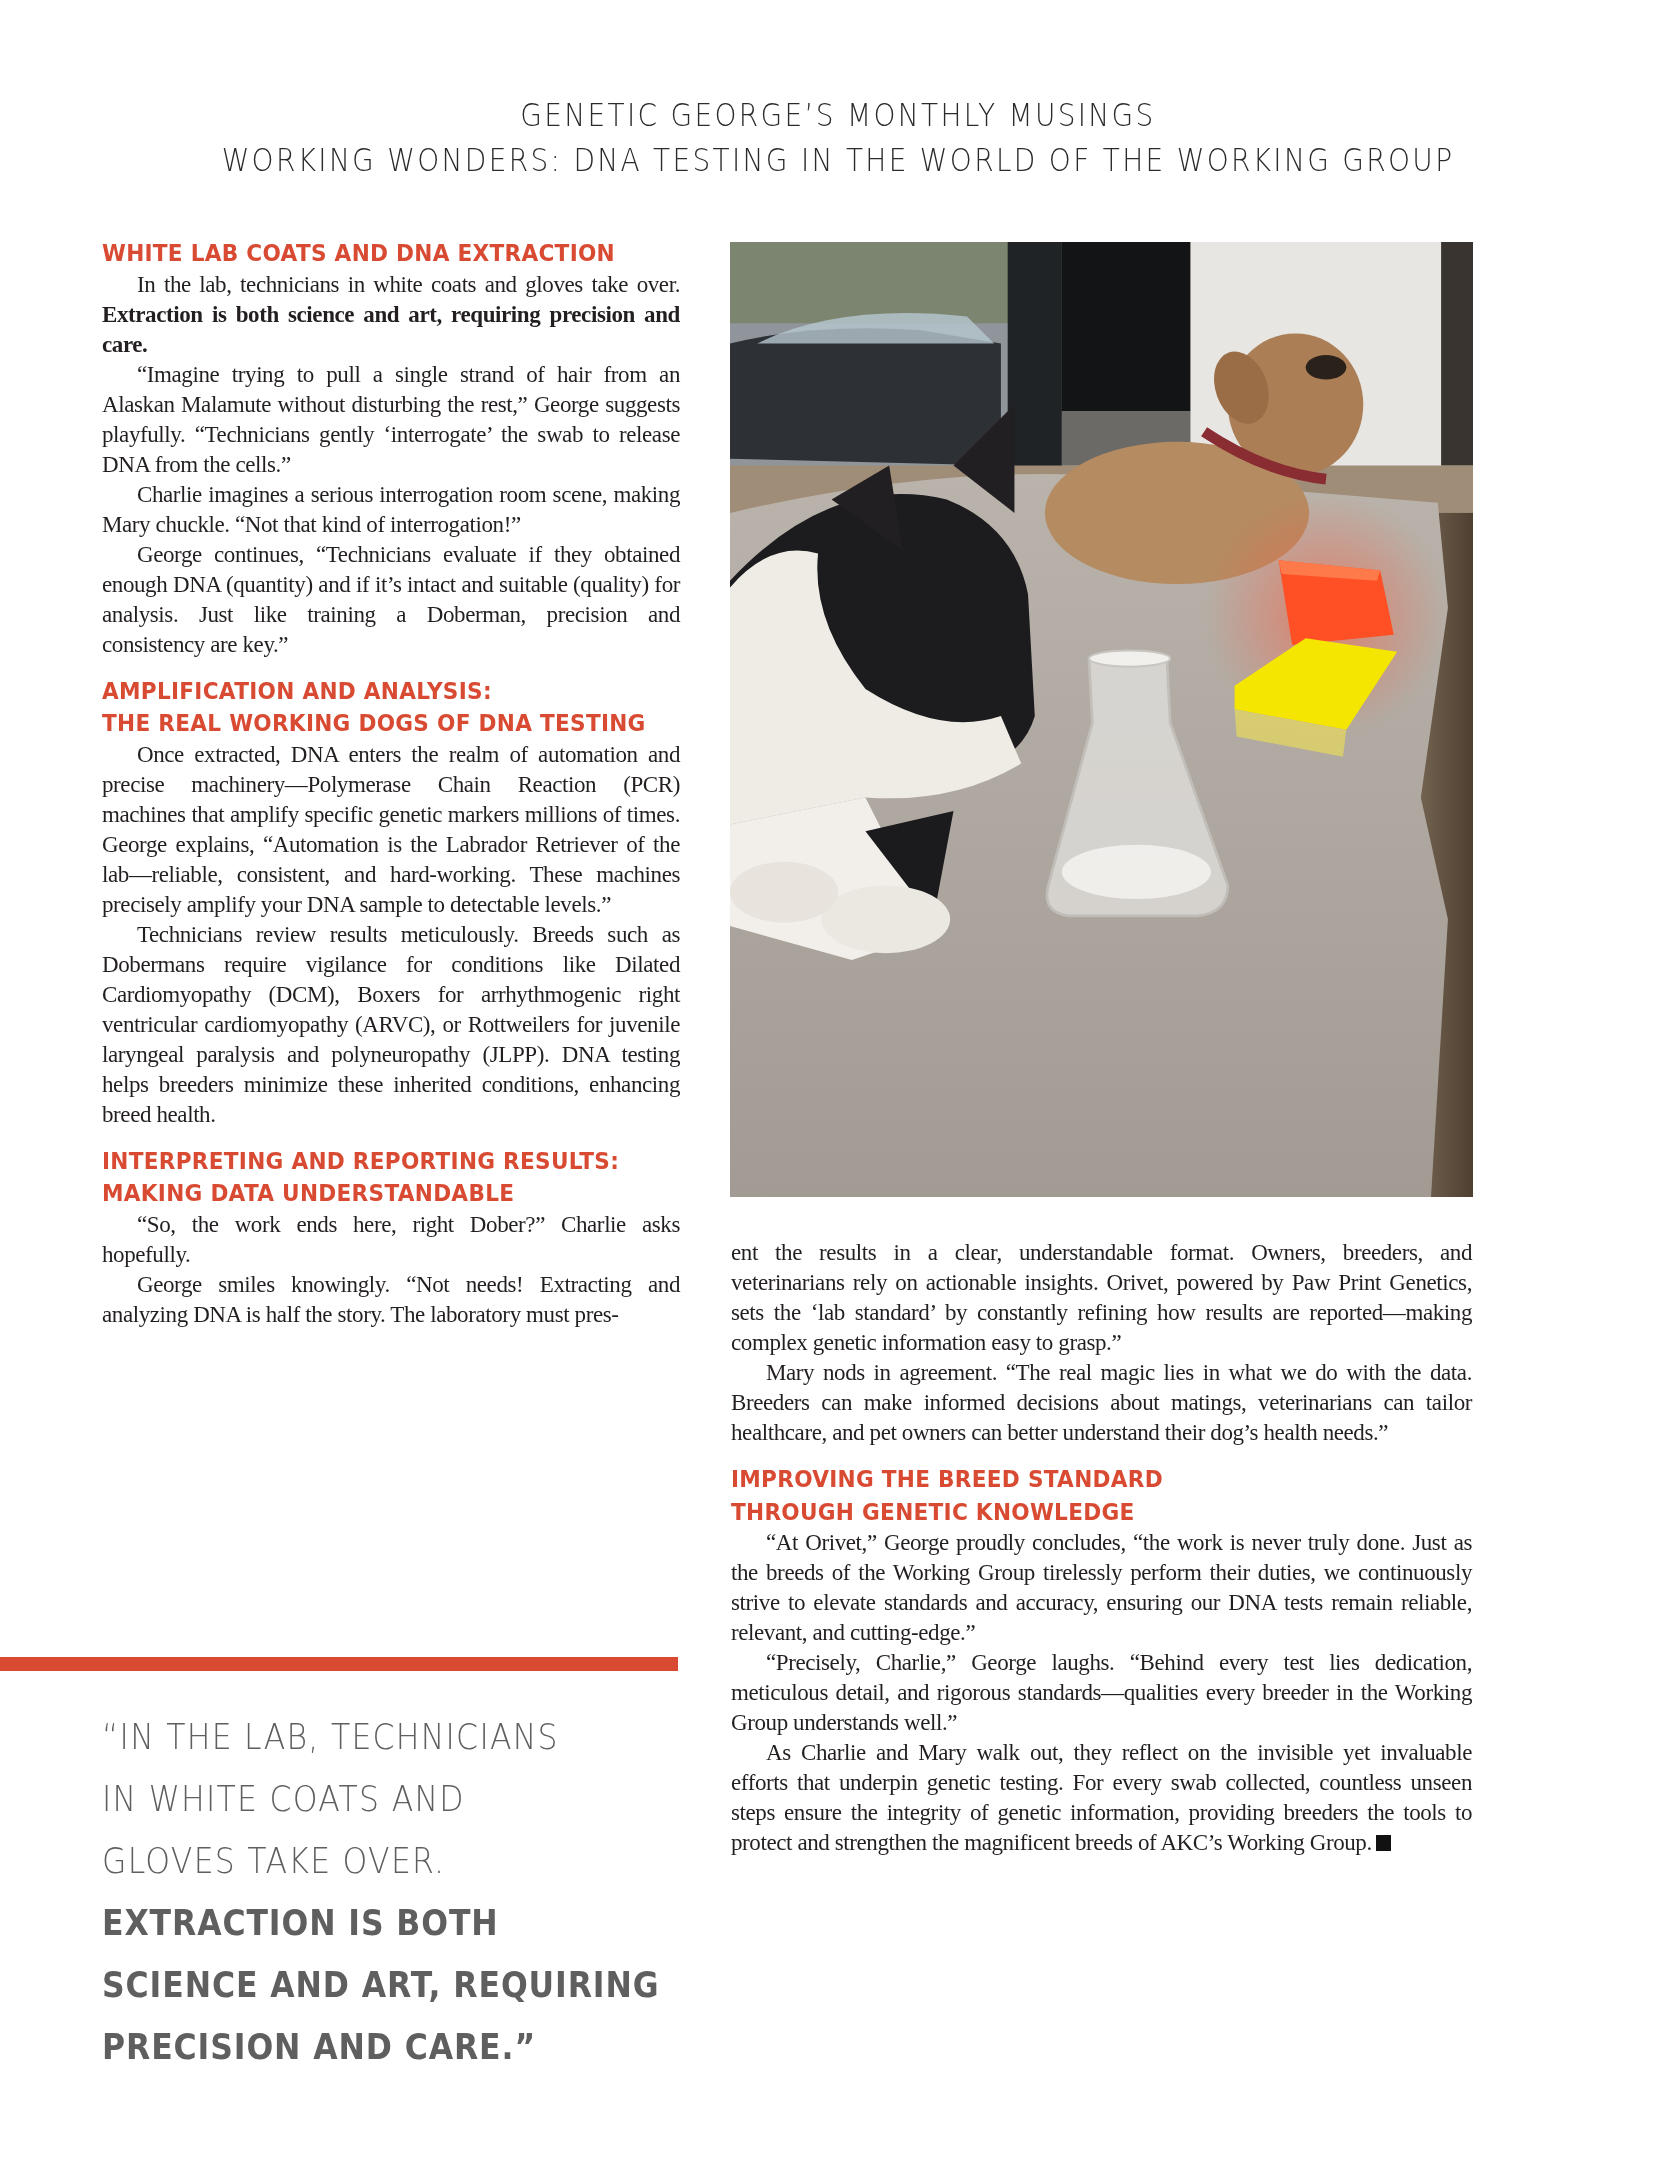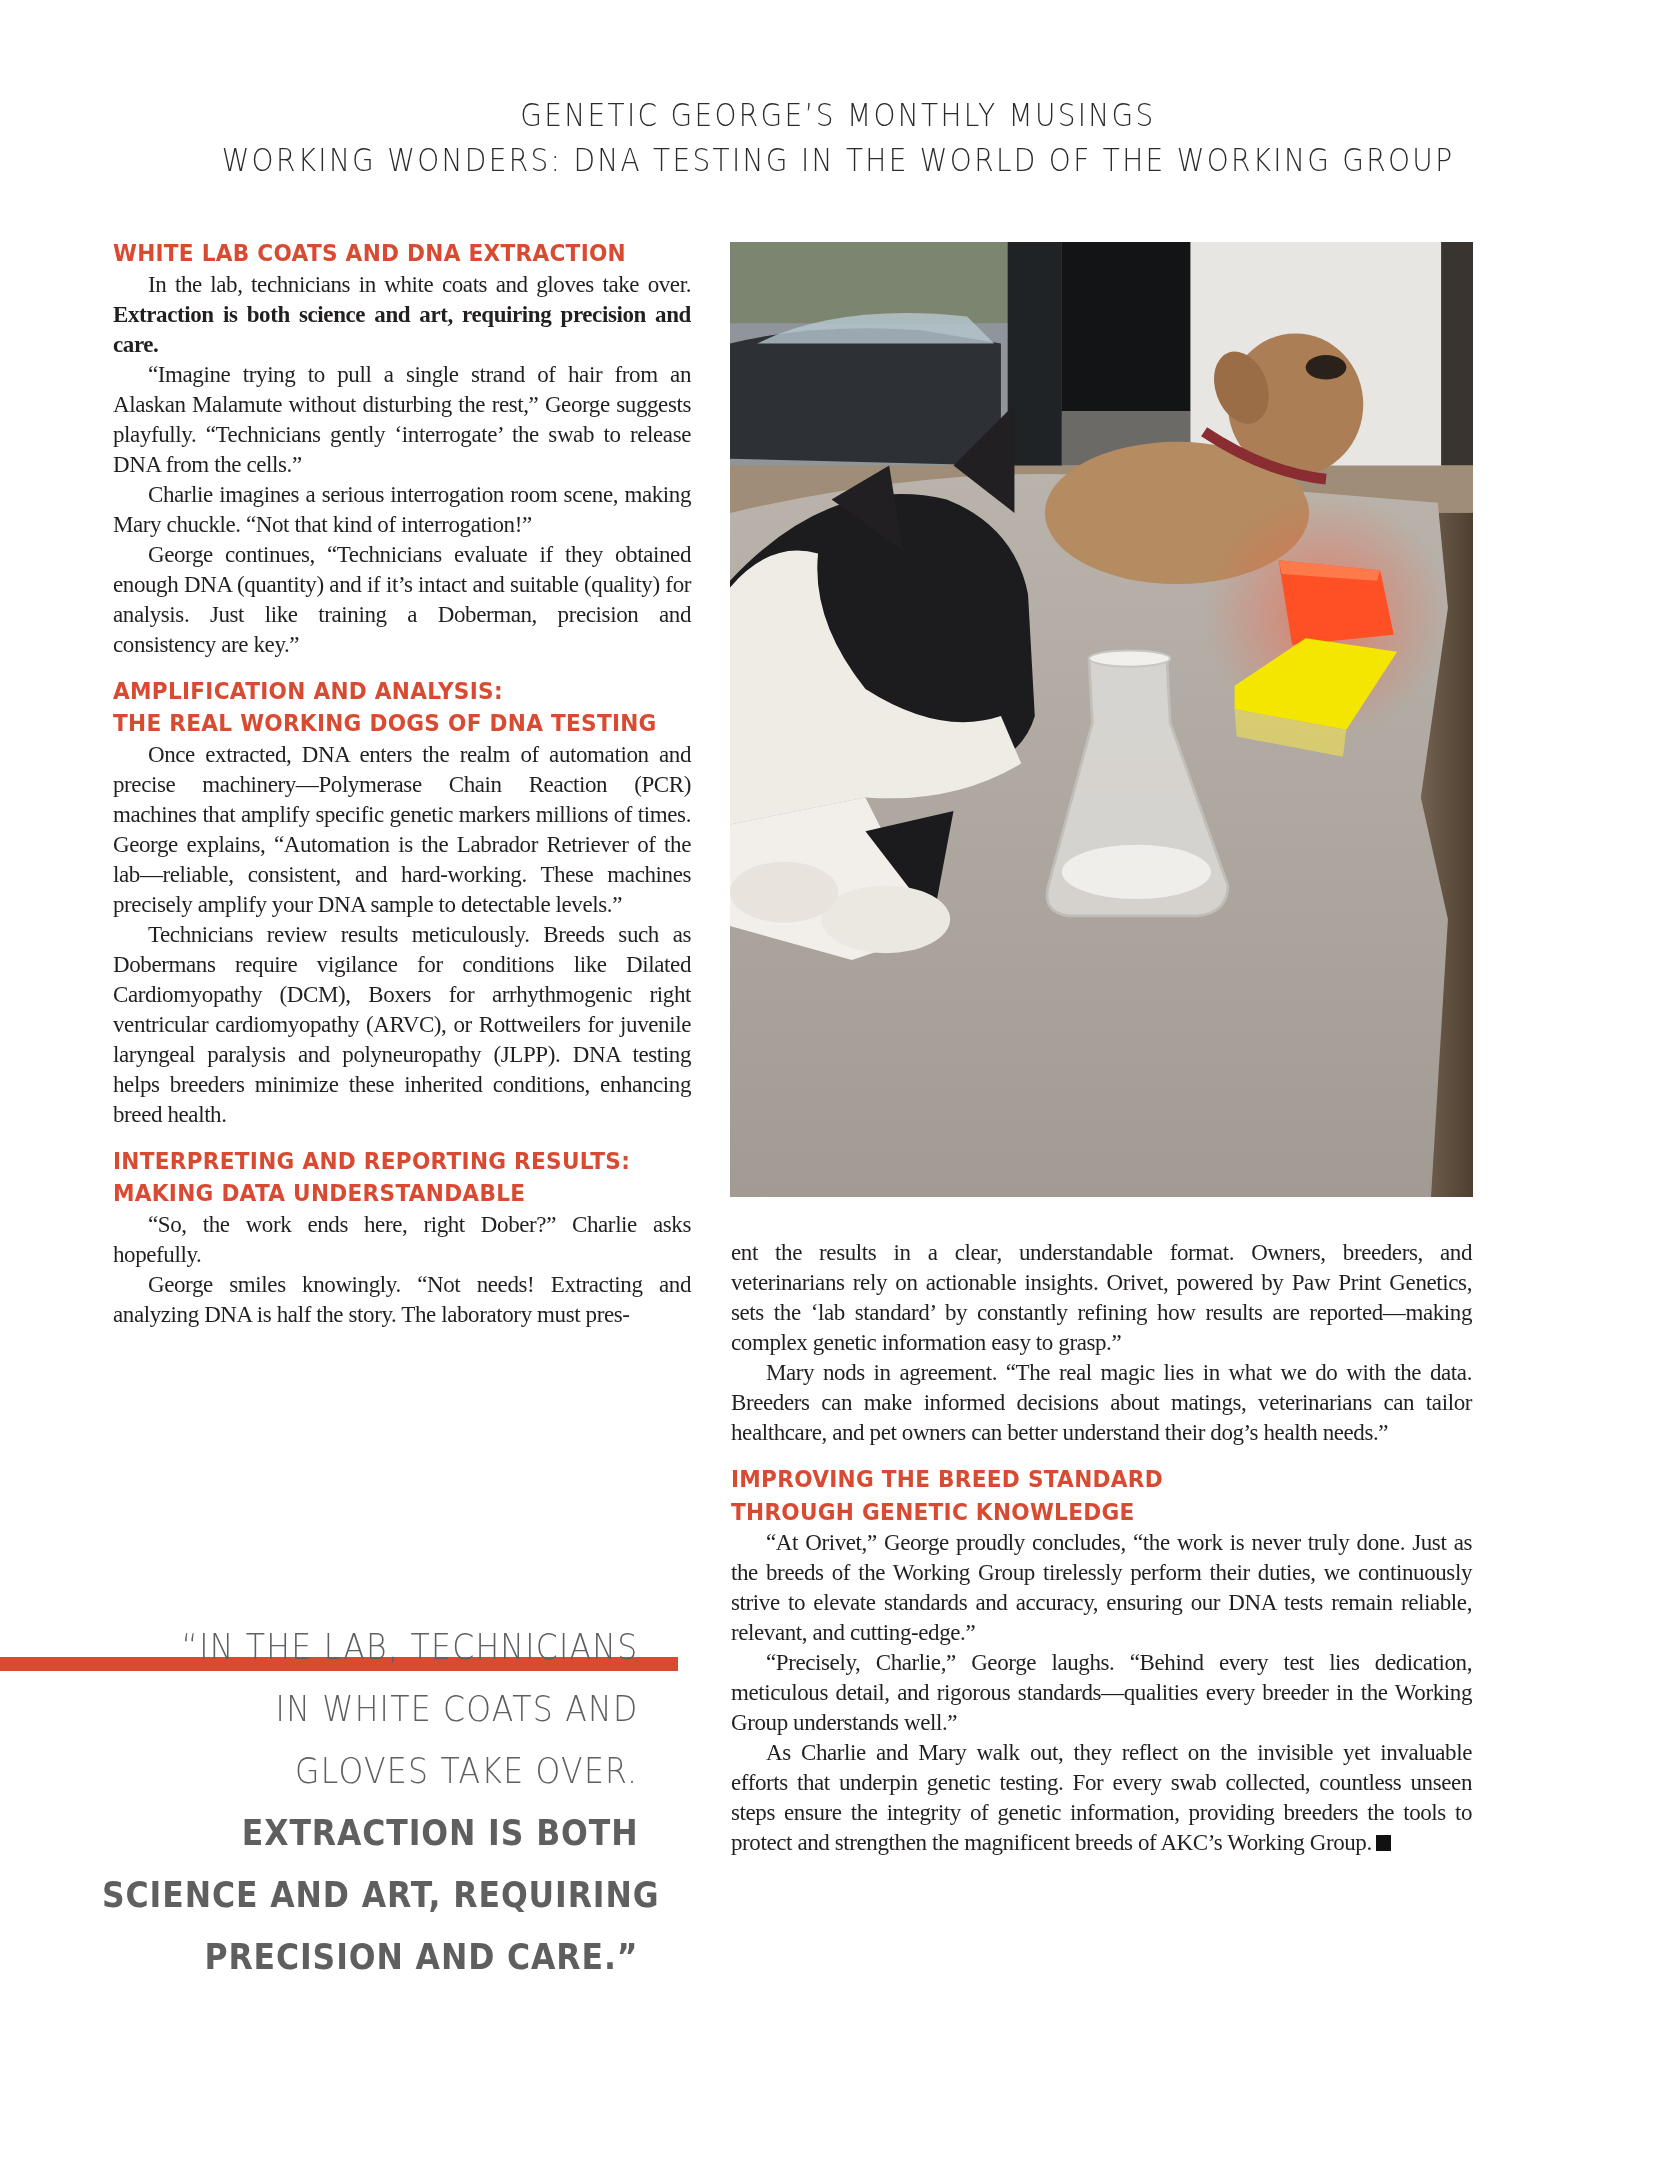--- a/index.html
+++ b/index.html
@@ -8,21 +8,21 @@
     .page-header {
       position: absolute; left: 0; top: 93px; width: 1676px;
       text-align: center; color: #2b2b2b;
       font-family: "DejaVu Sans", sans-serif; font-weight: 200;
       letter-spacing: 2.7px; transform: scaleX(0.86);
     }
     .page-header .line1 { font-size: 32.5px; line-height: 45px; }
     .page-header .line2 { font-size: 32.5px; line-height: 45px; }
 
     .col-left {
-      position: absolute; left: 113px; top: 237px; width: 578px;
+      position: absolute; left: 102px; top: 237px; width: 578px;
       font-family: "Liberation Serif", serif; color: #231f20;
     }
     .col-right {
       position: absolute; left: 731px; top: 1238px; width: 741px;
       font-family: "Liberation Serif", serif; color: #231f20;
     }
 
     .section-heading {
       font-family: "DejaVu Sans", sans-serif; font-weight: bold;
       color: #d94a32; font-size: 23px; line-height: 32.5px;
@@ -49,22 +49,22 @@
       overflow: hidden; background: #a39e97;
     }
     .photo svg { width: 100%; height: 100%; display: block; }
 
     .pull-rule {
       position: absolute; left: 0; top: 1657px; width: 678px; height: 13.5px;
       background: #d94a32;
     }
 
     .pull-quote {
-      position: absolute; left: 102px; top: 1616px; width: 596px;
-      color: #5f5f5f; font-family: "DejaVu Sans", sans-serif; text-align: right;
+      position: absolute; left: 102px; top: 1706px; width: 596px;
+      color: #5f5f5f; font-family: "DejaVu Sans", sans-serif;
     }
     .pull-quote .light {
       font-weight: 200; font-size: 35px; line-height: 62px;
       letter-spacing: 1.4px; display: block; white-space: nowrap;
       transform: scaleX(0.9); transform-origin: left;
     }
     .pull-quote .bold {
       font-weight: bold; font-size: 35px; line-height: 62px;
       letter-spacing: 1px; display: block; white-space: nowrap;
       transform: scaleX(0.9); transform-origin: left;

